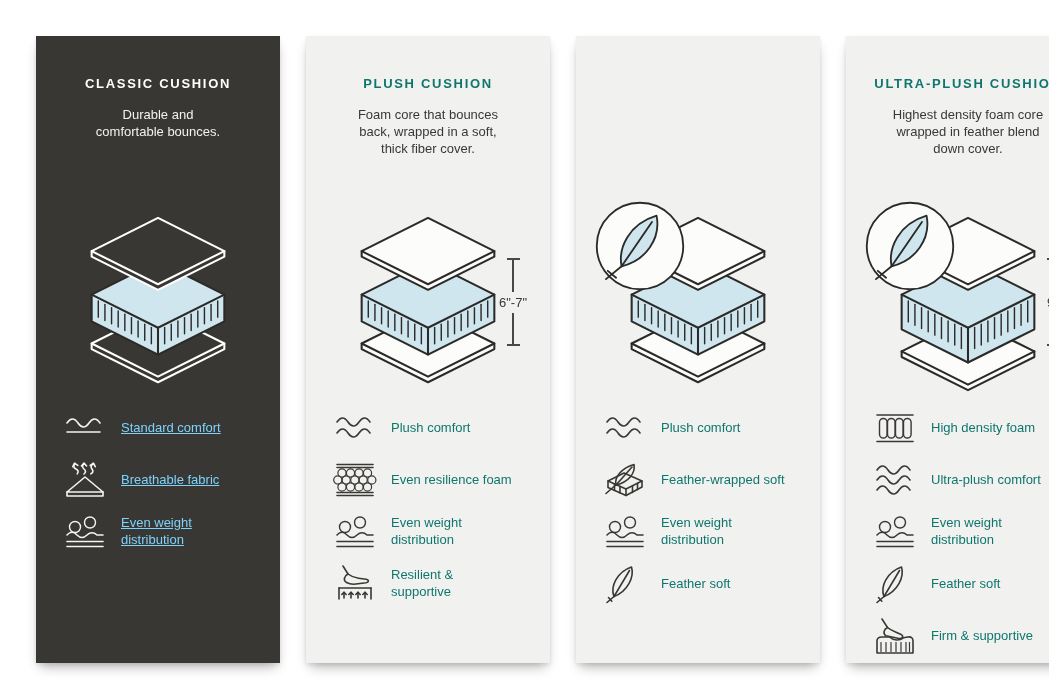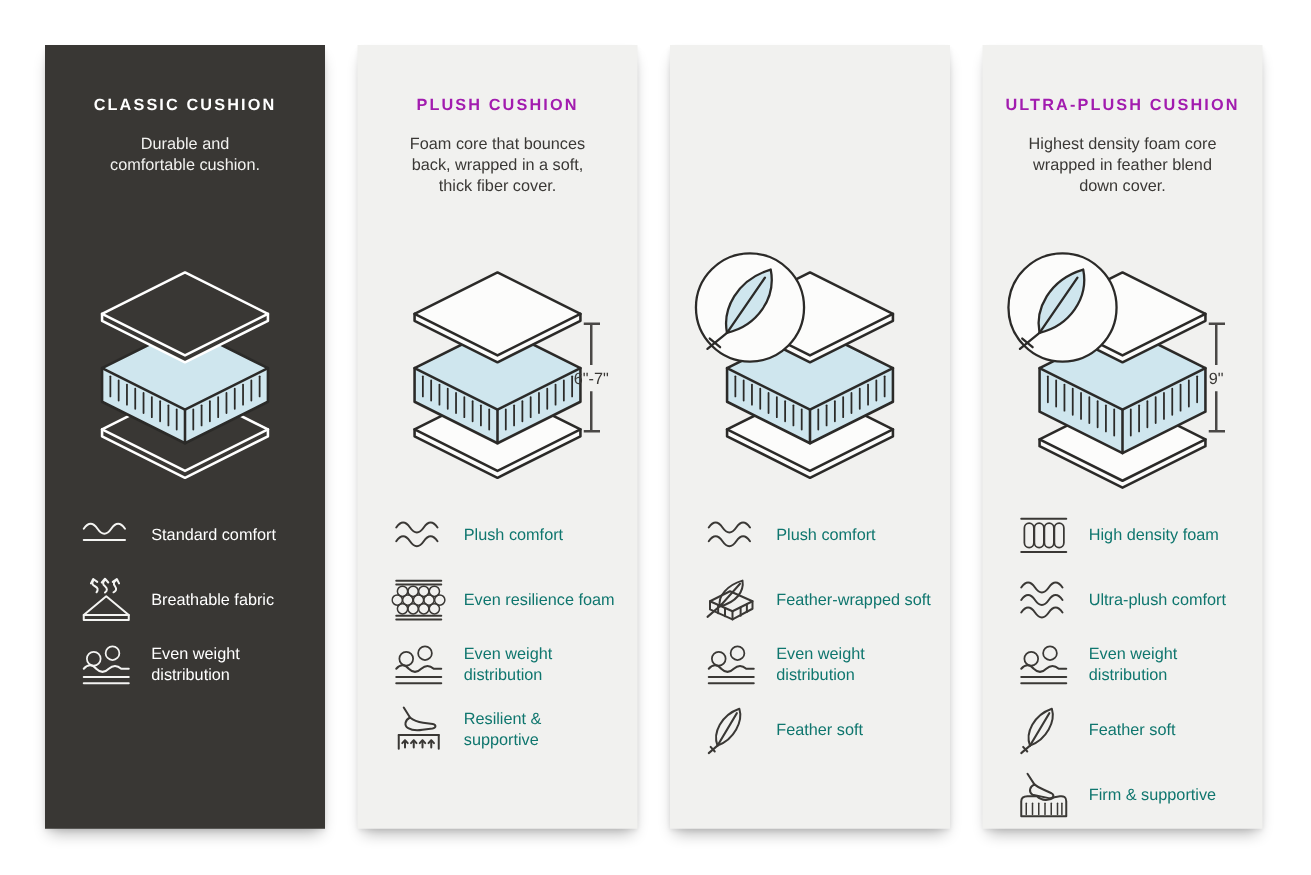--- a/index.html
+++ b/index.html
@@ -3,30 +3,30 @@
 <meta charset="utf-8">
 <style>
   html,body{margin:0;padding:0;}
   body{
     width:1049px;height:700px;background:#ffffff;overflow:hidden;
     font-family:"Liberation Sans", sans-serif;
     -webkit-font-smoothing:antialiased;
   }
   .board{position:absolute;left:36px;top:36px;display:flex;gap:26px;}
   .card{
-    position:relative;width:224px;height:627px;background:#f1f1ef;
+    position:relative;width:244px;height:627px;background:#f1f1ef;
     box-shadow:0 7px 12px -4px rgba(0,0,0,0.32), 0 2px 4px rgba(0,0,0,0.08);
     color:#3a3835;
   }
   .card.dark{background:#393734;color:#f4f4f2;}
   .card-head{padding-top:40px;text-align:center;}
   .card-title{
     margin:0 auto;max-width:192px;
     font-size:13px;font-weight:700;line-height:1.3;letter-spacing:1.7px;
-    color:#a21caf;
+    color:#0f766e;
   }
   .card.dark .card-title{color:#ffffff;}
   .card-desc{
     margin:13px auto 0;font-size:13px;line-height:1.33;color:#3a3835;
   }
   .card.dark .card-desc{color:#f2f2f0;}
   .col0 .card-desc{max-width:132px;}
   .col1 .card-desc{max-width:162px;}
   .col2 .card-desc{max-width:196px;}
   .col3 .card-desc{max-width:172px;}
@@ -44,31 +44,31 @@
   .ruler .mval{font-size:13px;padding:3px 0;color:#3a3835;white-space:nowrap;}
 
   .features{
     position:absolute;top:372px;left:27px;right:10px;
     display:flex;flex-direction:column;gap:12px;
   }
   .feat-row{display:flex;align-items:center;gap:14px;min-height:33px;}
   .feat-icon{width:44px;height:40px;flex:0 0 44px;display:flex;align-items:center;justify-content:center;color:#3a3835;}
   .card.dark .feat-icon{color:#f4f4f2;}
   .feat-label{font-size:13px;line-height:1.3;max-width:124px;color:#0f766e;}
-  .card.dark .feat-label{color:#ffffff;}
+  .card.dark .feat-label{color:#7dd3fc;text-decoration:underline;}
 </style>
 </head>
 <body>
 
 <div class="board">
 
   <section class="card dark col0">
     <div class="card-head">
       <h2 class="card-title">CLASSIC CUSHION</h2>
-      <p class="card-desc">Durable and comfortable cushion.</p>
+      <p class="card-desc">Durable and comfortable bounces.</p>
     </div>
     <div class="illus">
       <svg class="cushion" viewBox="0 0 200 216" width="158" height="170.6">
           <path d="M100 122 L184 164 L184 171 L100 213 L16 171 L16 164 Z" fill="#393734" stroke="#ffffff" stroke-width="2.6" stroke-linecap="round" stroke-linejoin="round"></path>
           <path d="M16 164 L100 206 L184 164" fill="none" stroke="#ffffff" stroke-width="2.6" stroke-linecap="round" stroke-linejoin="round"></path>
           <path d="M100 60 L184 102 L184 136 L100 178 L16 136 L16 102 Z" fill="#cfe6ee" stroke="#2b2a28" stroke-width="2.6" stroke-linecap="round" stroke-linejoin="round"></path>
           <path d="M16 102 L100 144 L184 102" fill="none" stroke="#2b2a28" stroke-width="2.6" stroke-linecap="round" stroke-linejoin="round"></path>
           <path d="M100 144 L100 178" fill="none" stroke="#2b2a28" stroke-width="2.6" stroke-linecap="round" stroke-linejoin="round"></path>
           <path d="M24.4 110.2 L24.4 130.6" fill="none" stroke="#2b2a28" stroke-width="1.8" stroke-linecap="round" stroke-linejoin="round"></path>
           <path d="M108.4 143.8 L108.4 164.20000000000002" fill="none" stroke="#2b2a28" stroke-width="1.8" stroke-linecap="round" stroke-linejoin="round"></path>

